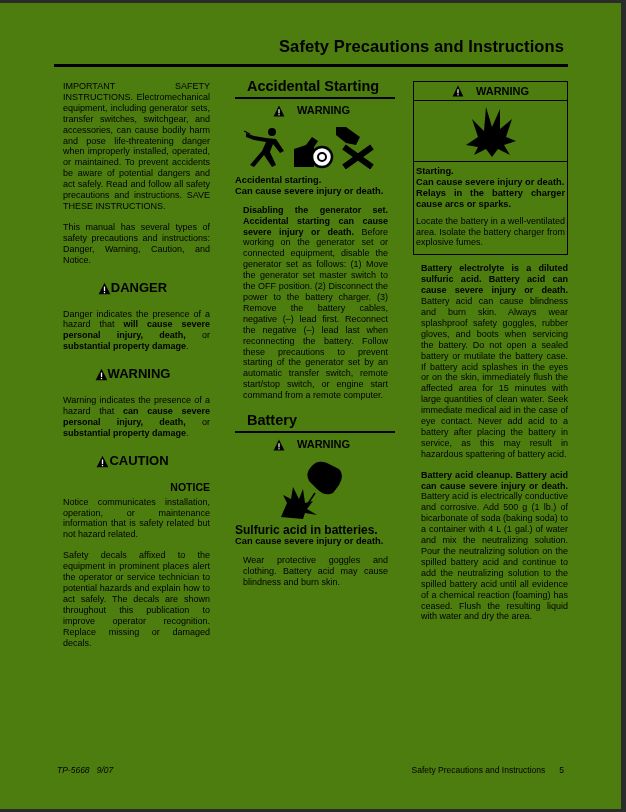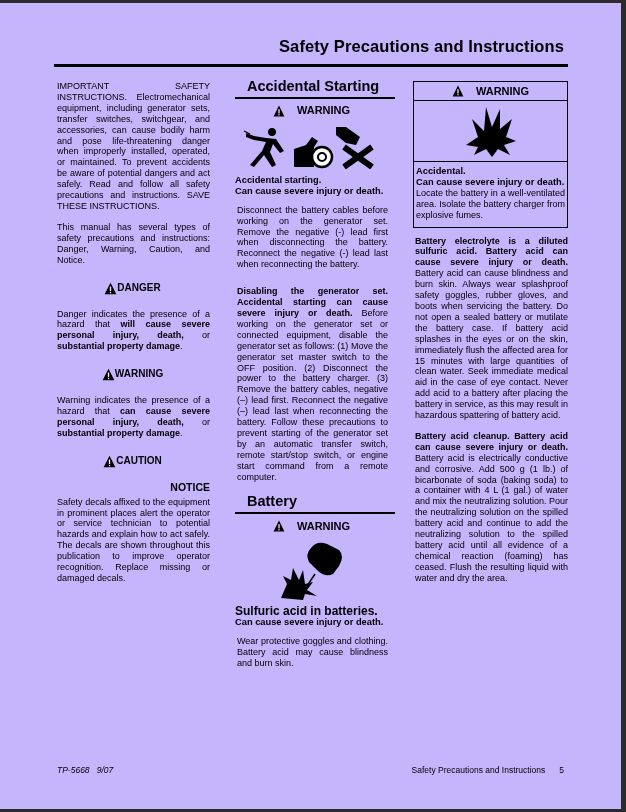--- a/index.html
+++ b/index.html
@@ -1,26 +1,26 @@
 <!DOCTYPE html>
 <html><head>
 <meta charset="utf-8">
 <style>
   html, body { margin:0; padding:0; }
   body { width:626px; height:812px; background:#2b2b2b; position:relative; overflow:hidden;
          font-family:"Liberation Sans", sans-serif; color:#000; }
-  .page { position:absolute; left:0; top:3px; width:621px; height:806px; background:#c4b5fd; }
+  .page { position:absolute; left:0; top:3px; width:621px; height:806px; background:#4d7c0f; }
   .hdr-title { position:absolute; right:57px; top:34px; font-size:16.5px; font-weight:bold; letter-spacing:0.1px; }
   .hdr-rule { position:absolute; left:54px; top:61px; width:514px; height:3px; background:#000; }
   .col { position:absolute; font-size:9px; line-height:10.9px; text-align:justify; }
-  .col p { margin:0 0 10px 2px; }
+  .col p { margin:0 0 10px 8px; }
   .c1 { left:55px; top:78px; width:155px; }
   .c2 { left:235px; top:78px; width:153px; }
   .c3 { left:413px; top:78px; width:155px; }
-  .sig { text-align:center; font-weight:bold; font-size:10px; margin:16px 0 14px 0; display:flex; justify-content:center; align-items:center; }
+  .sig { text-align:center; font-weight:bold; font-size:13px; margin:16px 0 14px 0; display:flex; justify-content:center; align-items:center; }
   .sig svg { width:13px; height:13px; }
   .notice-h { text-align:right; font-weight:bold; font-size:10.5px; margin:6px 0 4px 0; }
   .bi { font-weight:bold; }
   .sec-h { font-size:14.5px; font-weight:bold; margin:0 0 5px 12px; text-align:left; }
   .sec-rule { height:2px; background:#000; margin-bottom:6px; width:160px; }
   .warn-line { text-align:center; font-weight:bold; font-size:11px; display:flex; justify-content:center; align-items:center; gap:12px; margin:4px 0 8px 0; }
   .warn-line svg { width:12px; height:12px; }
   .pict { display:flex; justify-content:center; margin-bottom:6px; }
   .bold { font-weight:bold; }
   .boxed { border:1.5px solid #000; }
@@ -65,20 +65,21 @@
     <div class="sig">
       <svg viewBox="0 0 20 20">
           <path d="M10 1 L19 19 L1 19 Z" fill="#000"></path>
           <rect x="9" y="7" width="2" height="7" fill="#fff"></rect>
           <rect x="9" y="15.3" width="2" height="2" fill="#fff"></rect>
         </svg>
       <span>CAUTION</span>
     </div>
 
     <div class="notice-h">NOTICE</div>
+    <p>Notice communicates installation, operation, or maintenance information that is safety related but not hazard related.</p>
     <p>Safety decals affixed to the equipment in prominent places alert the operator or service technician to potential hazards and explain how to act safely. The decals are shown throughout this publication to improve operator recognition. Replace missing or damaged decals.</p>
   </div>
 
   <div class="col c2">
     <div class="sec-h">Accidental Starting</div>
     <div class="sec-rule"></div>
     <div class="warn-line">
       <svg viewBox="0 0 20 20">
           <path d="M10 1 L19 19 L1 19 Z" fill="#000"></path>
           <rect x="9" y="7" width="2" height="7" fill="#fff"></rect>
@@ -96,21 +97,20 @@
         <path d="M52 42 L52 24 L64 20 L70 12 L76 16 L72 22 L72 42 Z" fill="#000"></path>
         <circle cx="80" cy="32" r="10" fill="#fff" stroke="#000" stroke-width="2.5"></circle>
         <circle cx="80" cy="32" r="4" fill="none" stroke="#000" stroke-width="2"></circle>
 
         <path d="M94 2 L104 2 L118 12 L114 20 L104 18 L94 10 Z" fill="#000"></path>
         <path d="M102 22 L130 42 M130 22 L102 42" stroke="#000" stroke-width="6"></path>
       </svg>
     </div>
     <div class="bold" style="font-size:9.3px">Accidental starting.</div>
     <div class="bold" style="font-size:9.3px;margin-bottom:8px">Can cause severe injury or death.</div>
-    <p style="margin-bottom:16px">Disconnect the battery cables before working on the generator set. Remove the negative (-) lead first when disconnecting the battery. Reconnect the negative (-) lead last when reconnecting the battery.</p>
 
     <p style="margin-bottom:14px"><span class="bold">Disabling the generator set. Accidental starting can cause severe injury or death.</span><span> Before working on the generator set or connected equipment, disable the generator set as follows: (1) Move the generator set master switch to the OFF position. (2) Disconnect the power to the battery charger. (3) Remove the battery cables, negative (–) lead first. Reconnect the negative (–) lead last when reconnecting the battery. Follow these precautions to prevent starting of the generator set by an automatic transfer switch, remote start/stop switch, or engine start command from a remote computer.</span></p>
 
     <div class="sec-h">Battery</div>
     <div class="sec-rule"></div>
     <div class="warn-line">
       <svg viewBox="0 0 20 20">
           <path d="M10 1 L19 19 L1 19 Z" fill="#000"></path>
           <rect x="9" y="7" width="2" height="7" fill="#fff"></rect>
           <rect x="9" y="15.3" width="2" height="2" fill="#fff"></rect>
@@ -138,22 +138,23 @@
             <rect x="9" y="15.3" width="2" height="2" fill="#fff"></rect>
           </svg>
         <span>WARNING</span>
       </div>
       <div class="bx-pict">
         <svg width="54" height="52" viewBox="0 0 54 52">
           <path d="M2 40 L14 32 L8 14 L20 26 L22 2 L28 22 L36 4 L36 24 L48 14 L42 32 L52 36 L40 40 L46 50 L34 44 L28 52 L22 44 L10 50 L14 42 Z" fill="#000"></path>
         </svg>
       </div>
       <div class="bx-body">
-        <div class="bold" style="font-size:9.3px">Accidental.</div>
+        <div class="bold" style="font-size:9.3px">Starting.</div>
         <div class="bold" style="font-size:9.3px">Can cause severe injury or death.</div>
+        <div class="bold" style="font-size:9.3px;margin-bottom:6px">Relays in the battery charger cause arcs or sparks.</div>
         <div>Locate the battery in a well-ventilated area. Isolate the battery charger from explosive fumes.</div>
       </div>
     </div>
 
     <p style="margin-top:8px"><span class="bold">Battery electrolyte is a diluted sulfuric acid. Battery acid can cause severe injury or death.</span><span> Battery acid can cause blindness and burn skin. Always wear splashproof safety goggles, rubber gloves, and boots when servicing the battery. Do not open a sealed battery or mutilate the battery case. If battery acid splashes in the eyes or on the skin, immediately flush the affected area for 15 minutes with large quantities of clean water. Seek immediate medical aid in the case of eye contact. Never add acid to a battery after placing the battery in service, as this may result in hazardous spattering of battery acid.</span></p>
     <p><span class="bold">Battery acid cleanup. Battery acid can cause severe injury or death.</span><span> Battery acid is electrically conductive and corrosive. Add 500 g (1 lb.) of bicarbonate of soda (baking soda) to a container with 4 L (1 gal.) of water and mix the neutralizing solution. Pour the neutralizing solution on the spilled battery acid and continue to add the neutralizing solution to the spilled battery acid until all evidence of a chemical reaction (foaming) has ceased. Flush the resulting liquid with water and dry the area.</span></p>
   </div>
 
   <div class="footer-l" style="white-space:pre">TP-5668   9/07</div>
   <div class="footer-r">

